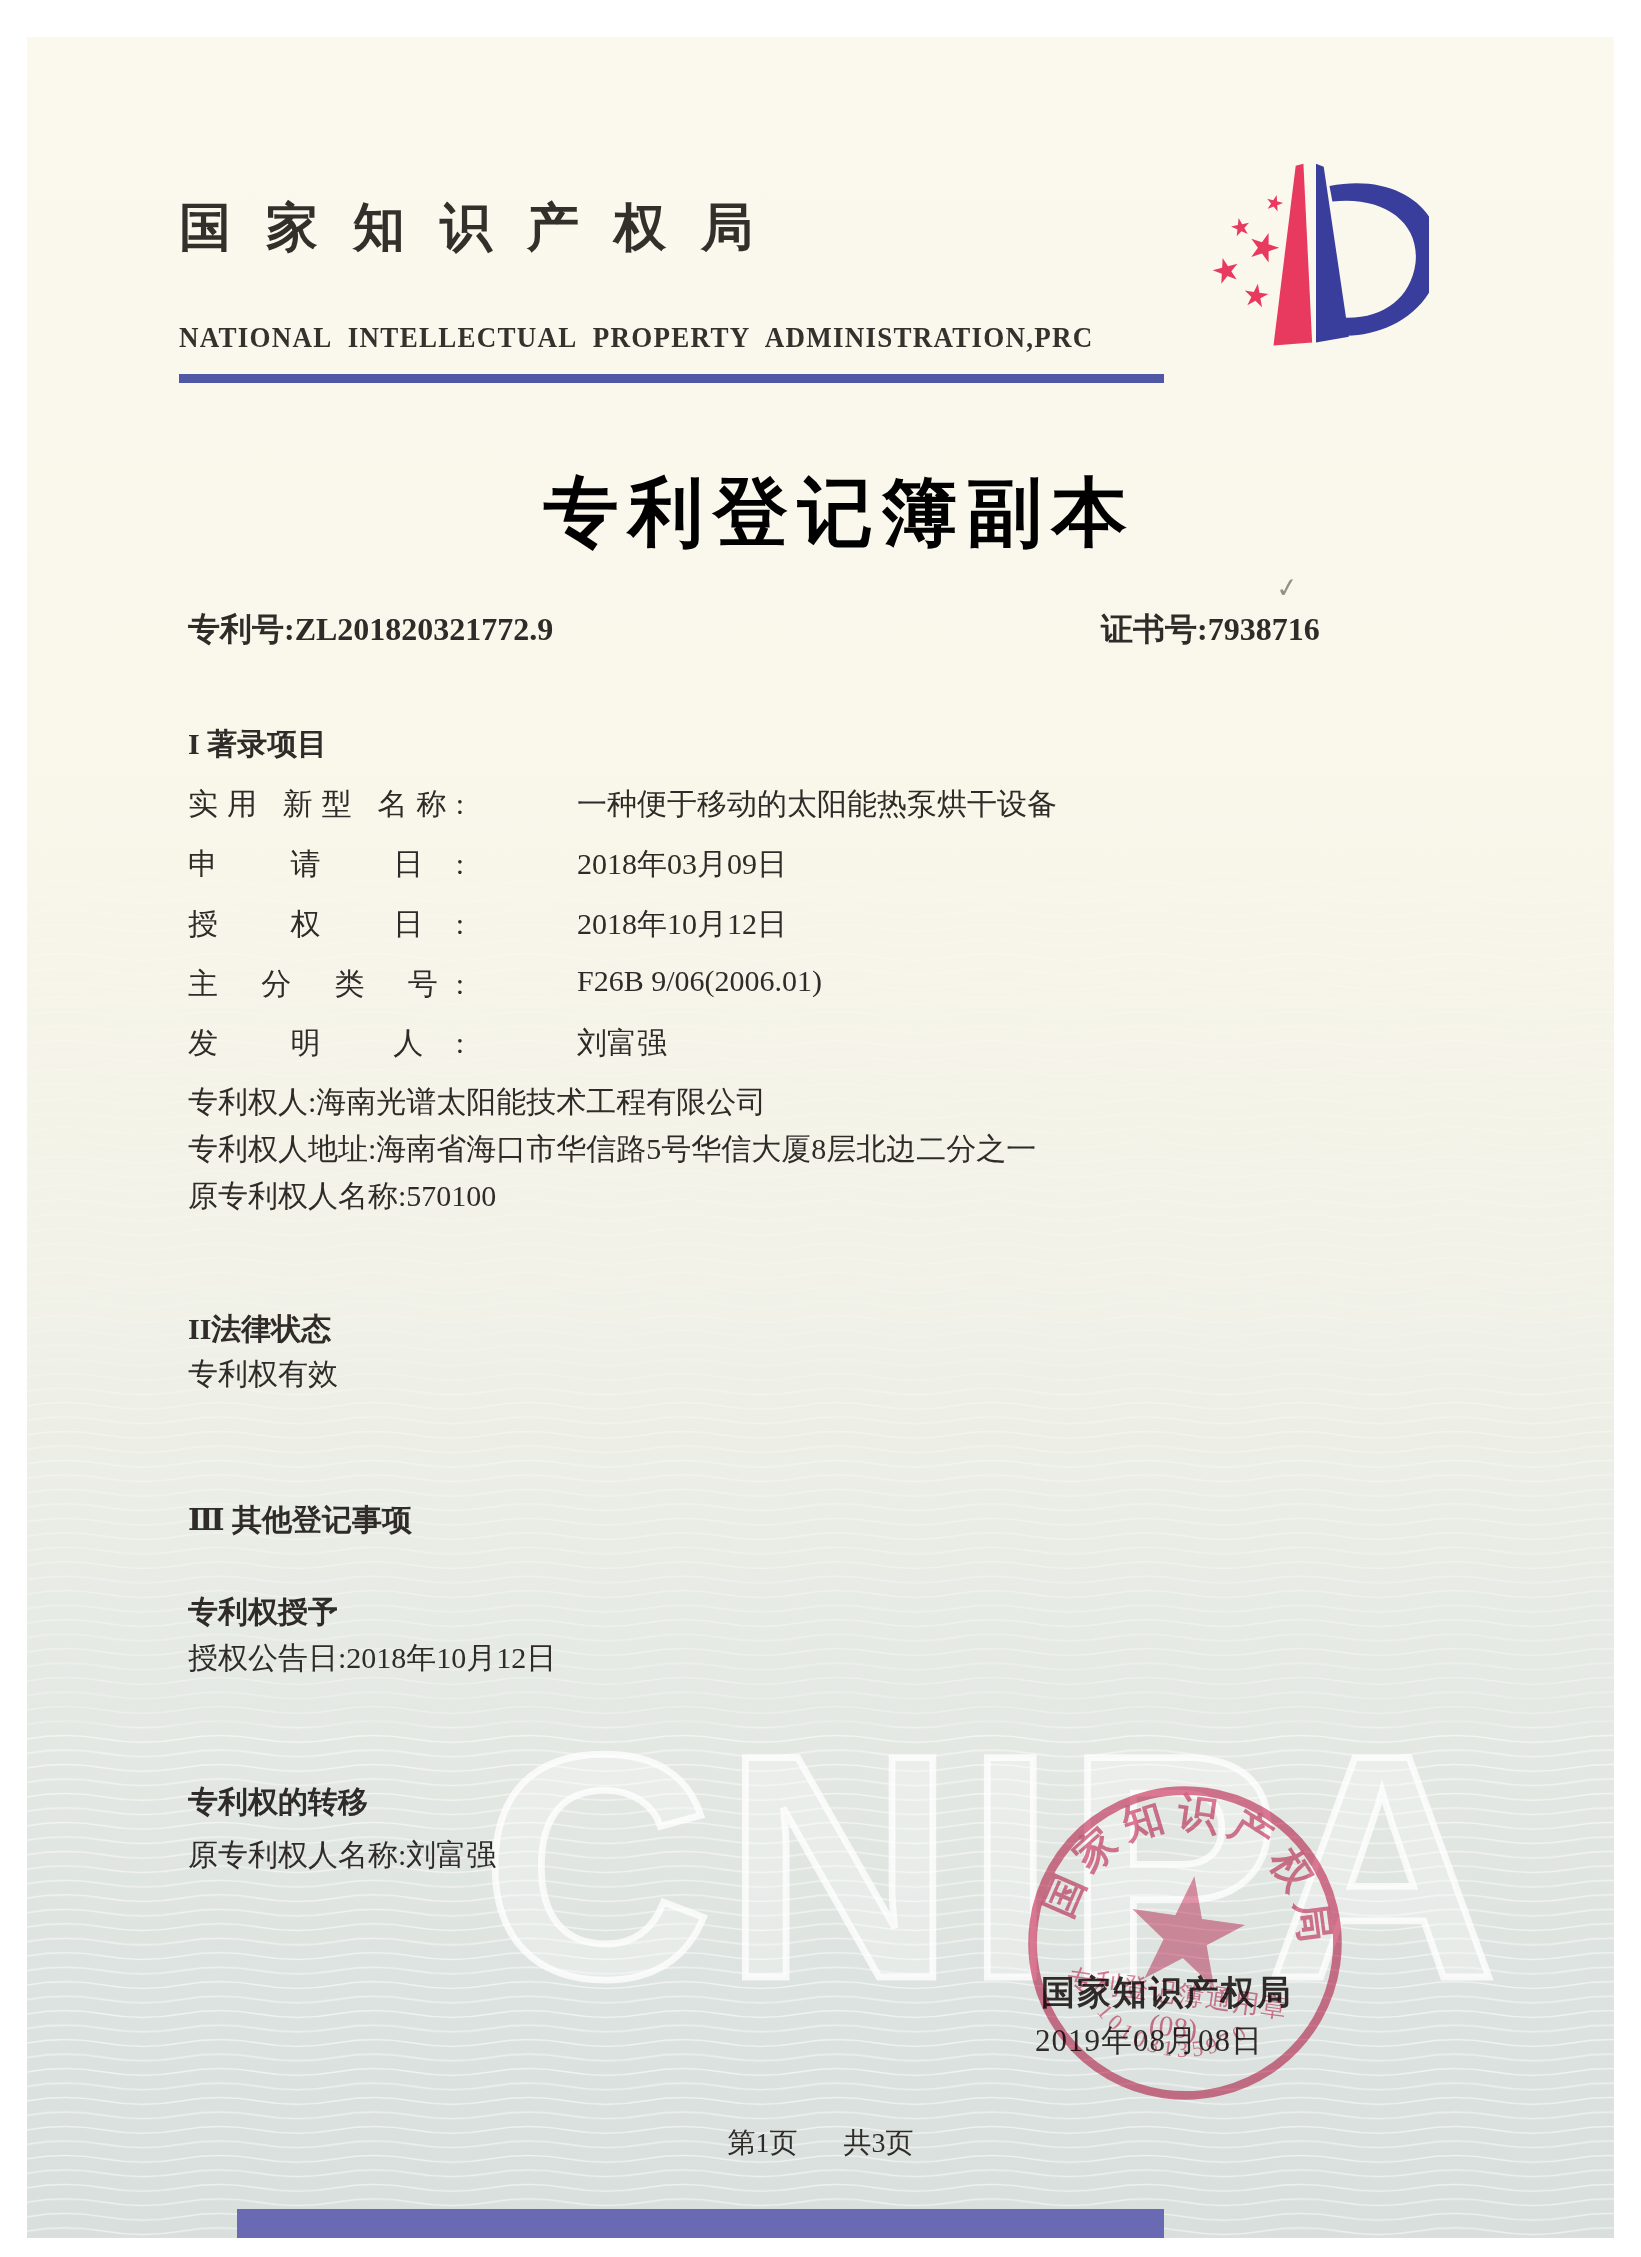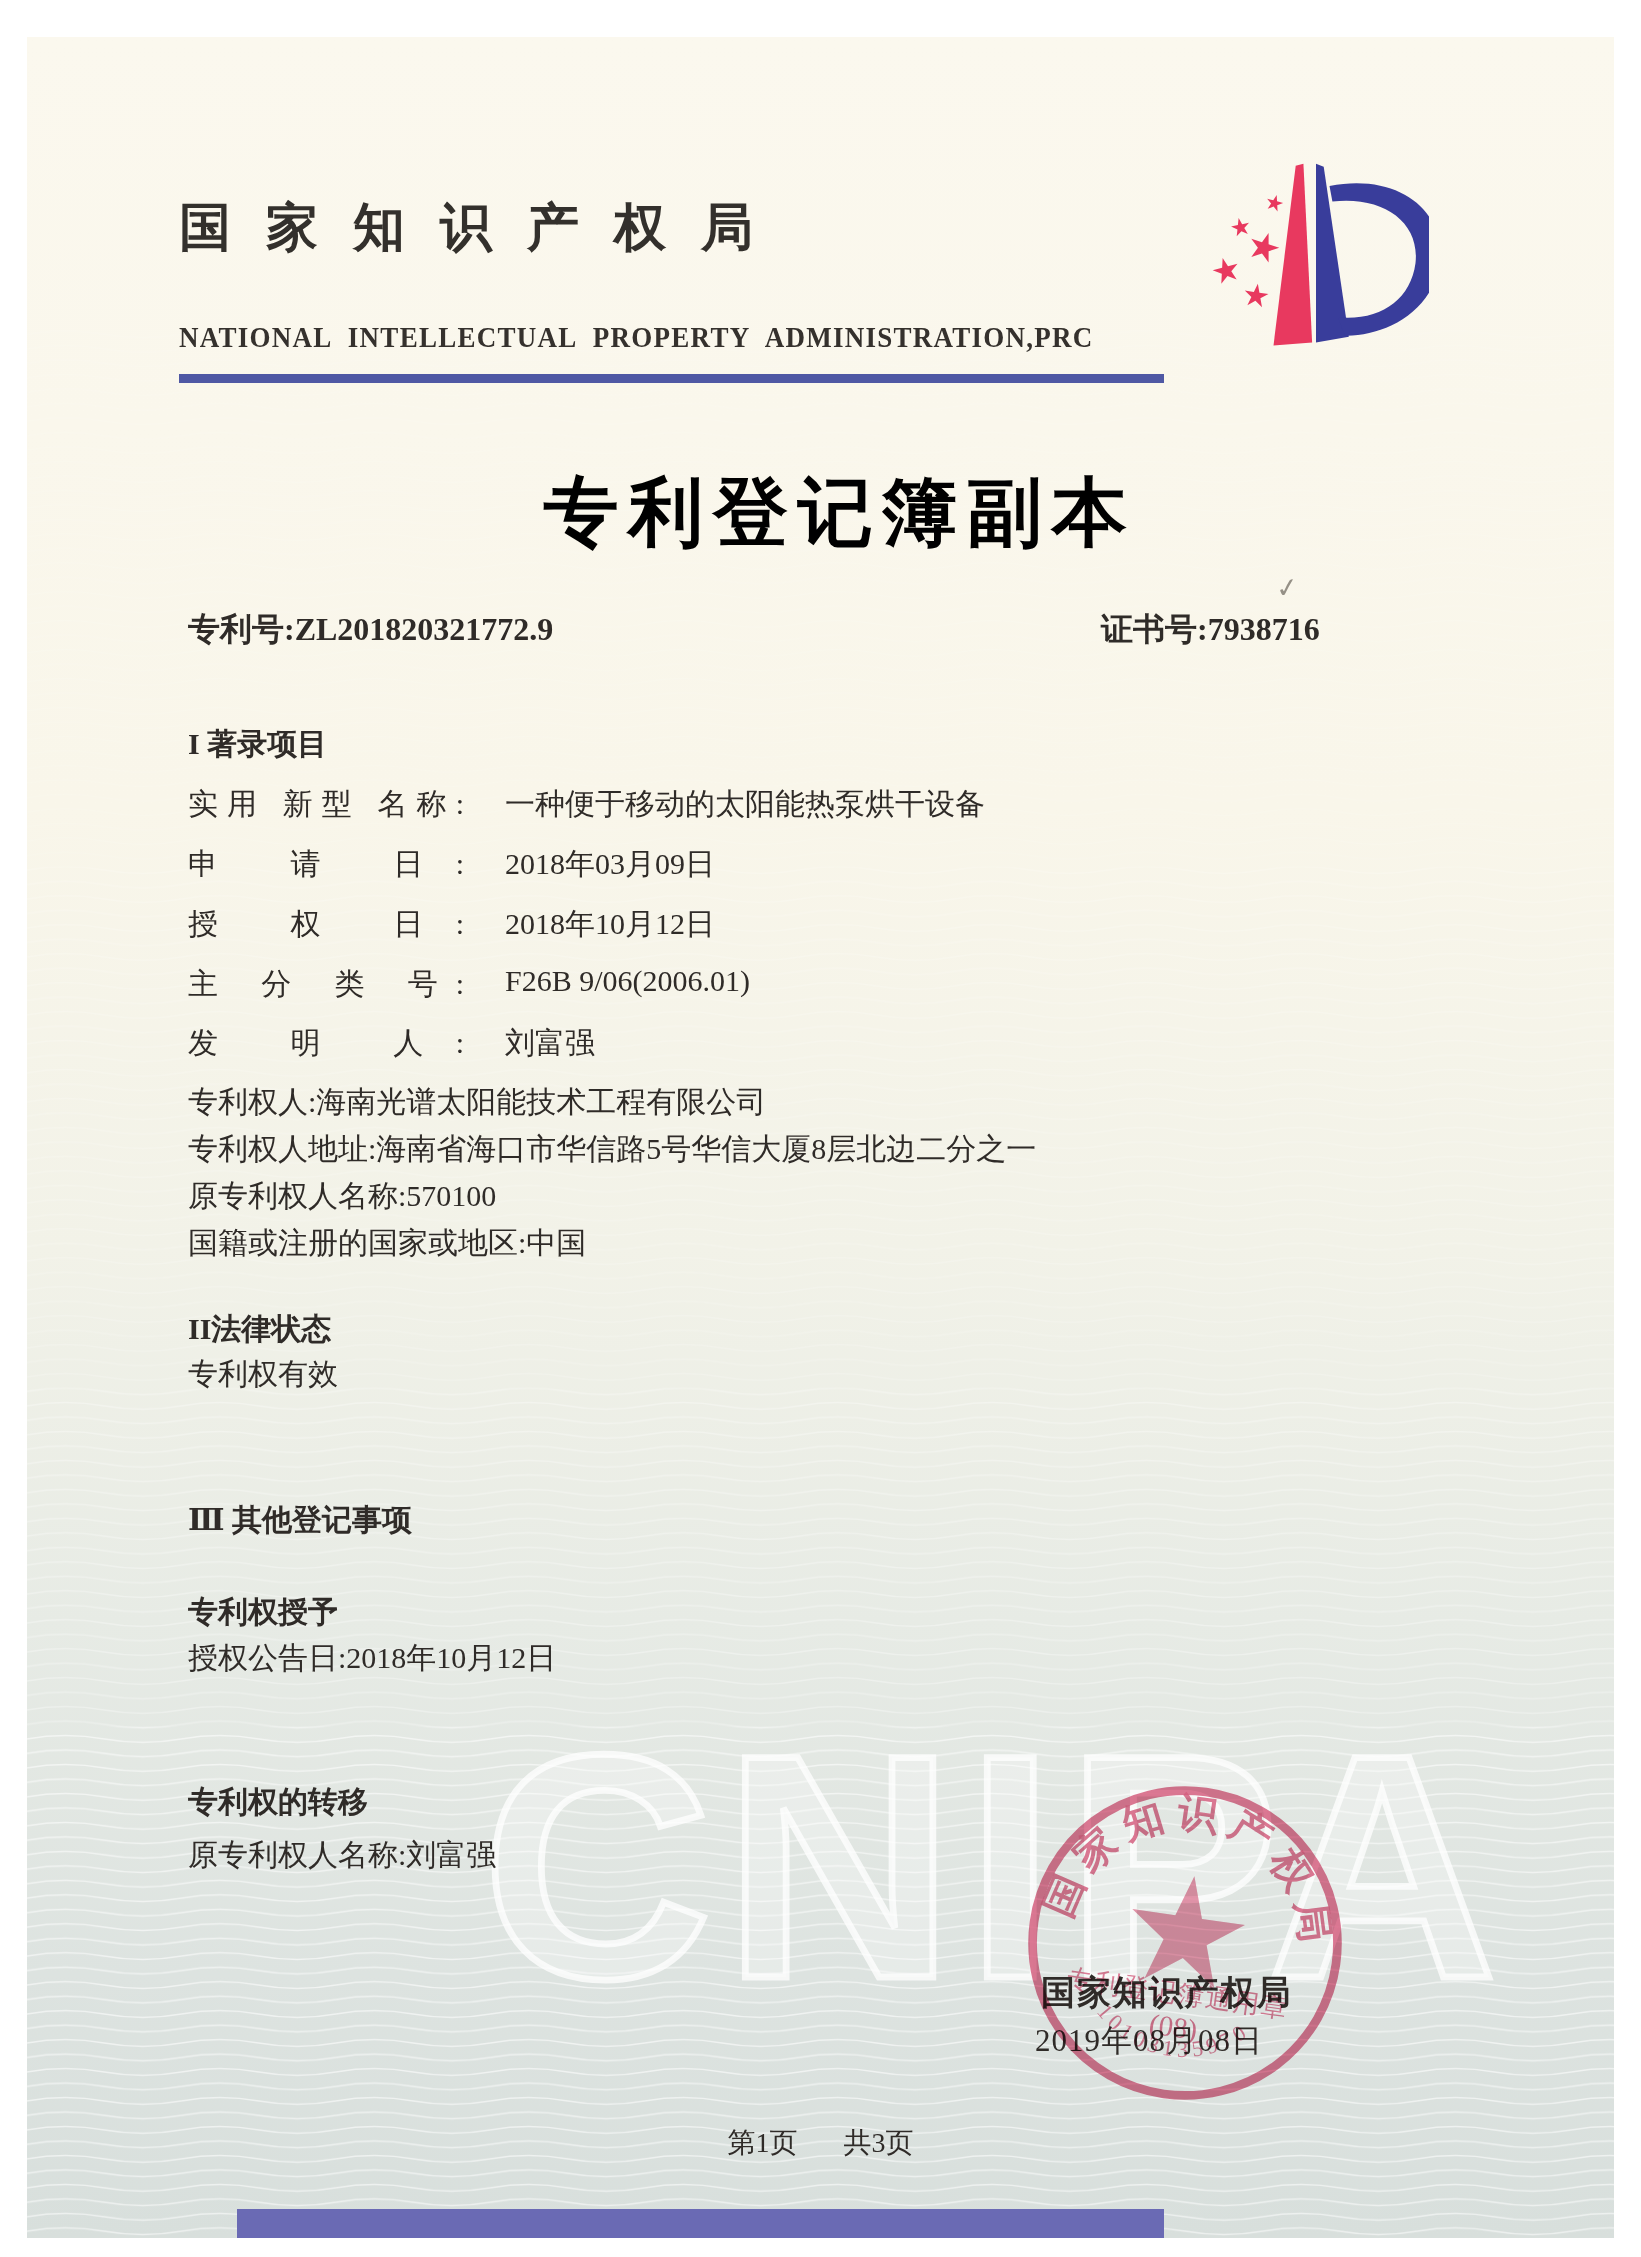--- a/index.html
+++ b/index.html
@@ -23,21 +23,21 @@
   .logo{left:1202px;top:153px;}
   .doc-title{left:425px;top:463px;width:830px;text-align:center;font-size:75px;font-weight:700;letter-spacing:9.7px;white-space:nowrap;color:#000000;}
   .numline{font-size:32px;font-weight:700;white-space:nowrap;}
   .patent-no{left:188px;top:608px;}
   .cert-no{left:1101px;top:608px;}
   .pen-mark{left:1276px;top:572px;font-size:27px;color:#6b655c;transform:rotate(-8deg);opacity:.7;z-index:4;position:absolute;}
   .h1{font-size:30px;font-weight:700;white-space:nowrap;}
   .s1-head{left:188px;top:724px;}
   .frow{left:188px;font-size:30px;white-space:nowrap;}
   .flabel{display:inline-block;width:276px;text-align:justify;text-align-last:justify;vertical-align:top;}
-  .fvalue{display:inline-block;margin-left:41px;}
+  .fvalue{display:inline-block;margin-left:113px;}
   .holder p{margin:0;font-size:30px;line-height:47px;white-space:nowrap;}
   .holder{left:188px;top:1066px;margin-top:12px;}
   .s2-head{left:188px;top:1309px;}
   .s2-body{left:188px;top:1354px;font-size:30px;}
   .s3-head{left:188px;top:1500px;}
   .g-title{left:188px;top:1592px;}
   .g-line{left:188px;top:1638px;font-size:30px;white-space:nowrap;font-family:Liberation Serif, serif;}
   .t-title{left:188px;top:1782px;}
   .t-lines{left:188px;top:1831px;}
   .t-lines p{margin:0;font-size:30px;line-height:47px;white-space:nowrap;}
@@ -118,21 +118,20 @@
   <span class="flabel">主 分 类 号:</span><span class="fvalue">F26B 9/06(2006.01)</span>
 </div>
 <div class="abs frow" style="top:1023px;">
   <span class="flabel">发 明 人:</span><span class="fvalue">刘富强</span>
 </div>
 
 <div class="abs holder">
   <p>专利权人:海南光谱太阳能技术工程有限公司</p>
   <p>专利权人地址:海南省海口市华信路5号华信大厦8层北边二分之一</p>
   <p>原专利权人名称:570100</p>
-  <p>国籍或注册的国家或地区:中国</p>
 </div>
 
 <div class="abs h1 s2-head">II法律状态</div>
 <div class="abs s2-body">专利权有效</div>
 
 <div class="abs h1 s3-head">Ⅲ 其他登记事项</div>
 <div class="abs h1 g-title">专利权授予</div>
 <div class="abs g-line">授权公告日:2018年10月12日</div>
 
 <div class="abs h1 t-title">专利权的转移</div>

